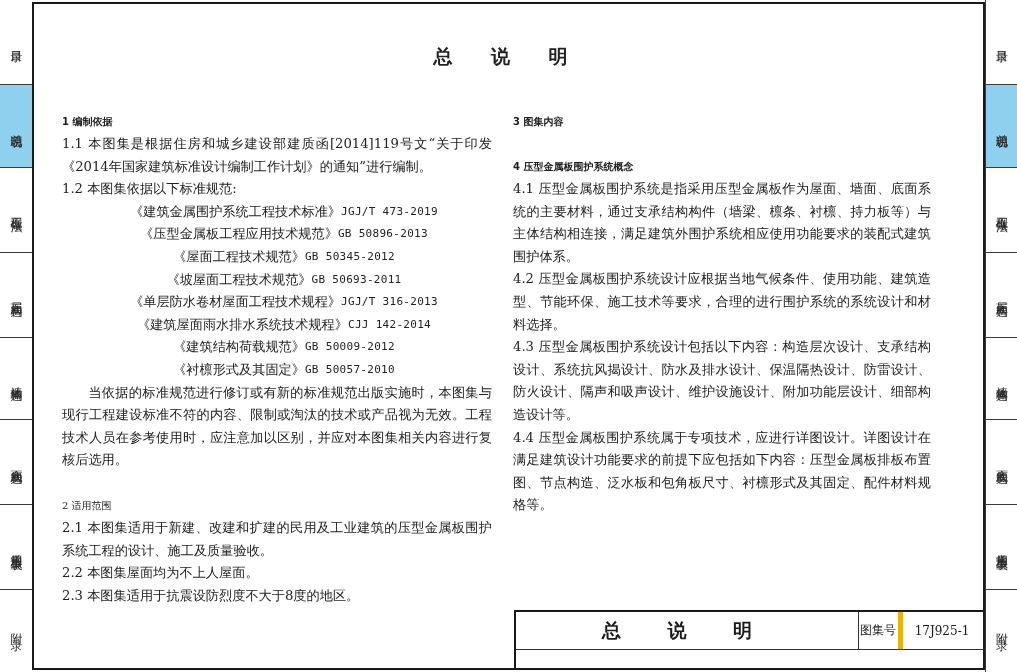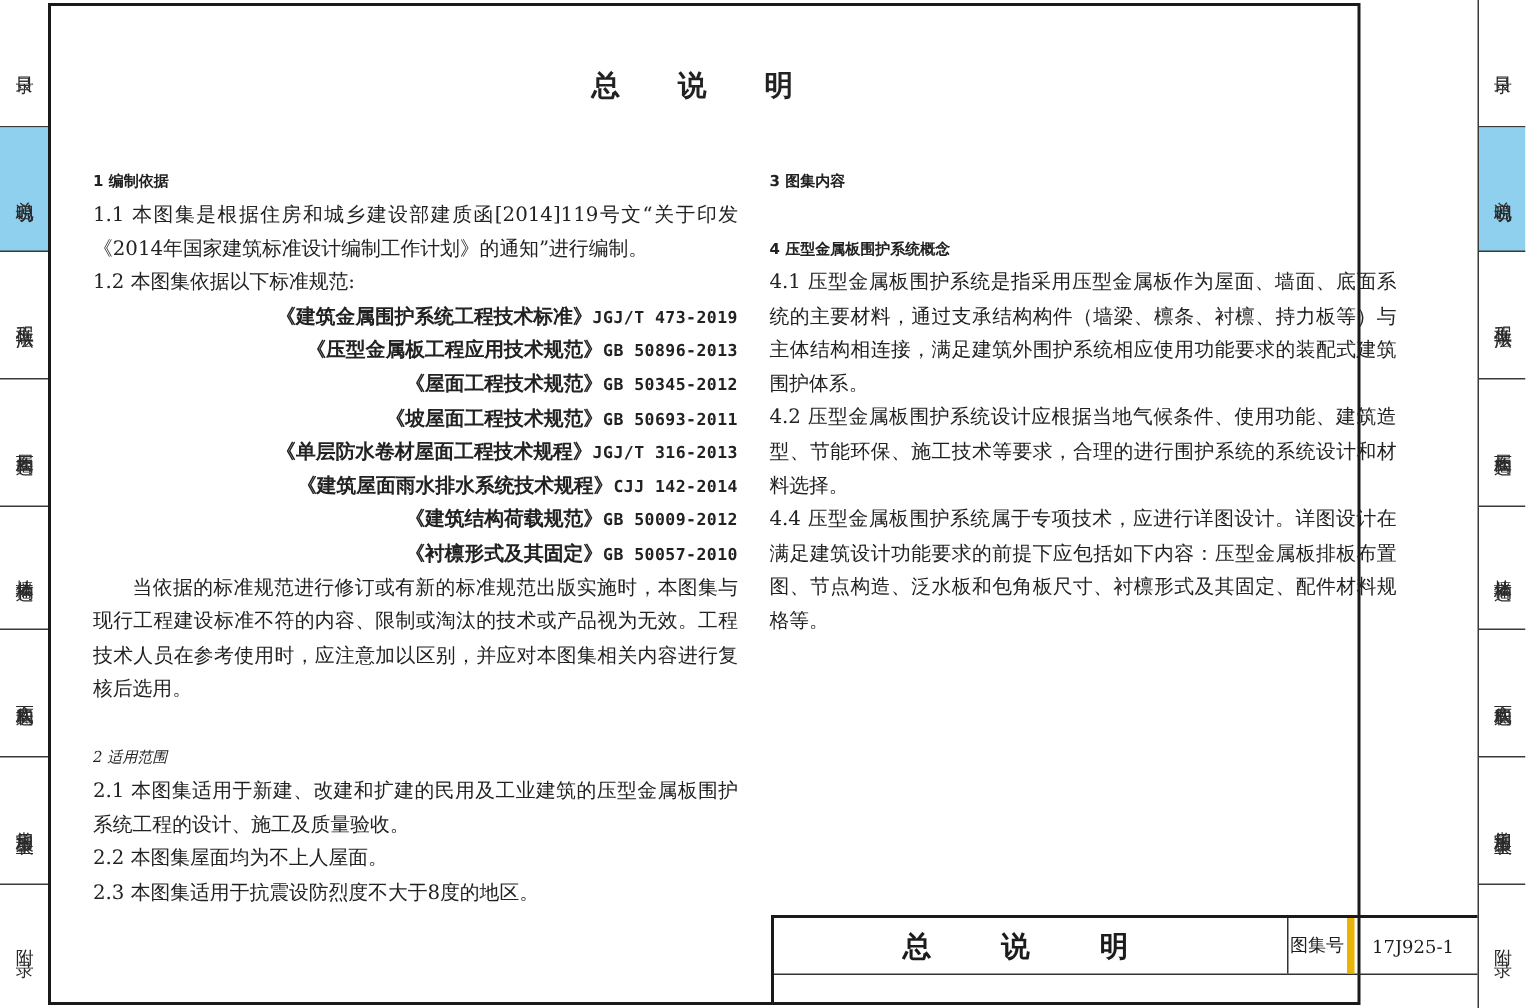--- a/index.html
+++ b/index.html
@@ -19,34 +19,34 @@
     display: flex; align-items: center; justify-content: center;
     font-size: 12px; line-height: 15px; color: #2a2a2a;
     writing-mode: vertical-rl; text-orientation: upright; letter-spacing: 1px;
     cursor: pointer;
   }
   .tab.wide { letter-spacing: 8px; }
   .tab.active { background: #8fd0ee; }
   .tab:last-child { border-bottom: none; }
 
   .frame {
-    position: absolute; left: 32px; top: 2px; width: 875px; height: 668px;
+    position: absolute; left: 32px; top: 2px; width: 953px; height: 668px;
     box-sizing: border-box; border: 2px solid #1a1a1a; border-right-width: 2px;
   }
   .page-title {
     position: absolute; left: 0; right: 0; top: 40px; text-align: center;
     font-size: 19px; font-weight: bold; letter-spacing: 16px; color: #222;
   }
   .col { position: absolute; font-family: "DejaVu Serif", "Liberation Serif", serif; font-size: 13.2px; color: #222; }
   .col.left { left: 28px; top: 106px; width: 430px; }
   .col.right { left: 479px; top: 106px; width: 418px; }
   .h { font-family: "DejaVu Sans", "Liberation Sans", sans-serif; font-weight: bold; font-size: 10px; height: 23px; line-height: 23px; }
   .p { line-height: 22.6px; text-align: justify; text-align-last: left; }
   .indent { text-indent: 2em; }
-  .std { display: flex; justify-content: flex-end; line-height: 22.6px; padding-left: 14px; font-weight: bold; }
+  .std { display: flex; justify-content: center; line-height: 22.6px; padding-left: 14px; }
   .std .code { font-family: "DejaVu Sans Mono", "Liberation Mono", monospace; font-size: 11px; letter-spacing: 0.3px; }
   .gap { height: 22px; }
 
   .titleblock {
     position: absolute; left: 480px; top: 606px; width: 471px; height: 60px;
     border-top: 2px solid #1a1a1a; border-left: 2px solid #1a1a1a; box-sizing: border-box;
     font-size: 12px;
   }
   .tb-row1 { position: absolute; left: 0; top: 0; width: 100%; height: 37px; border-bottom: 1px solid #333; }
   .tb-main { position: absolute; left: 0; top: 0; width: 342px; height: 37px; display: flex; align-items: center; justify-content: center; font-size: 19px; font-weight: bold; letter-spacing: 20px; border-right: 1px solid #333; }
@@ -150,32 +150,33 @@
           <span>《建筑结构荷载规范》</span>
           <span class="code">GB 50009-2012</span>
         </div>
       <div class="std">
           <span>《衬檩形式及其固定》</span>
           <span class="code">GB 50057-2010</span>
         </div>
     </div>
     <div class="p indent">当依据的标准规范进行修订或有新的标准规范出版实施时，本图集与现行工程建设标准不符的内容、限制或淘汰的技术或产品视为无效。工程技术人员在参考使用时，应注意加以区别，并应对本图集相关内容进行复核后选用。</div>
     <div class="gap"></div>
-    <div class="h" style="font-weight:normal; font-family:'DejaVu Serif','Liberation Serif',serif;font-style:italic;">2 适用范围</div>
+    <div class="h" style="font-weight:normal; font-family:'DejaVu Serif','Liberation Serif',serif;">2 适用范围</div>
     <div class="p">2.1 本图集适用于新建、改建和扩建的民用及工业建筑的压型金属板围护系统工程的设计、施工及质量验收。</div>
     <div class="p">2.2 本图集屋面均为不上人屋面。</div>
     <div class="p">2.3 本图集适用于抗震设防烈度不大于8度的地区。</div>
   </div>
 
   <div class="col right">
     <div class="h">3 图集内容</div>
     <div class="gap"></div>
     <div class="h">4 压型金属板围护系统概念</div>
     <div class="p">4.1 压型金属板围护系统是指采用压型金属板作为屋面、墙面、底面系统的主要材料，通过支承结构构件（墙梁、檩条、衬檩、持力板等）与主体结构相连接，满足建筑外围护系统相应使用功能要求的装配式建筑围护体系。</div>
     <div class="p">4.2 压型金属板围护系统设计应根据当地气候条件、使用功能、建筑造型、节能环保、施工技术等要求，合理的进行围护系统的系统设计和材料选择。</div>
+    <div class="p">4.3 压型金属板围护系统设计包括以下内容：构造层次设计、支承结构设计、系统抗风揭设计、防水及排水设计、保温隔热设计、防雷设计、防火设计、隔声和吸声设计、维护设施设计、附加功能层设计、细部构造设计等。</div>
     <div class="p">4.4 压型金属板围护系统属于专项技术，应进行详图设计。详图设计在满足建筑设计功能要求的前提下应包括如下内容：压型金属板排板布置图、节点构造、泛水板和包角板尺寸、衬檩形式及其固定、配件材料规格等。</div>
   </div>
 
   <div class="titleblock">
     <div class="tb-row1">
       <div class="tb-main">总 说 明</div>
       <div class="tb-lab">图集号</div>
       <div class="tb-val">17J925-1</div>
     </div>
     <div class="tb-row2">

